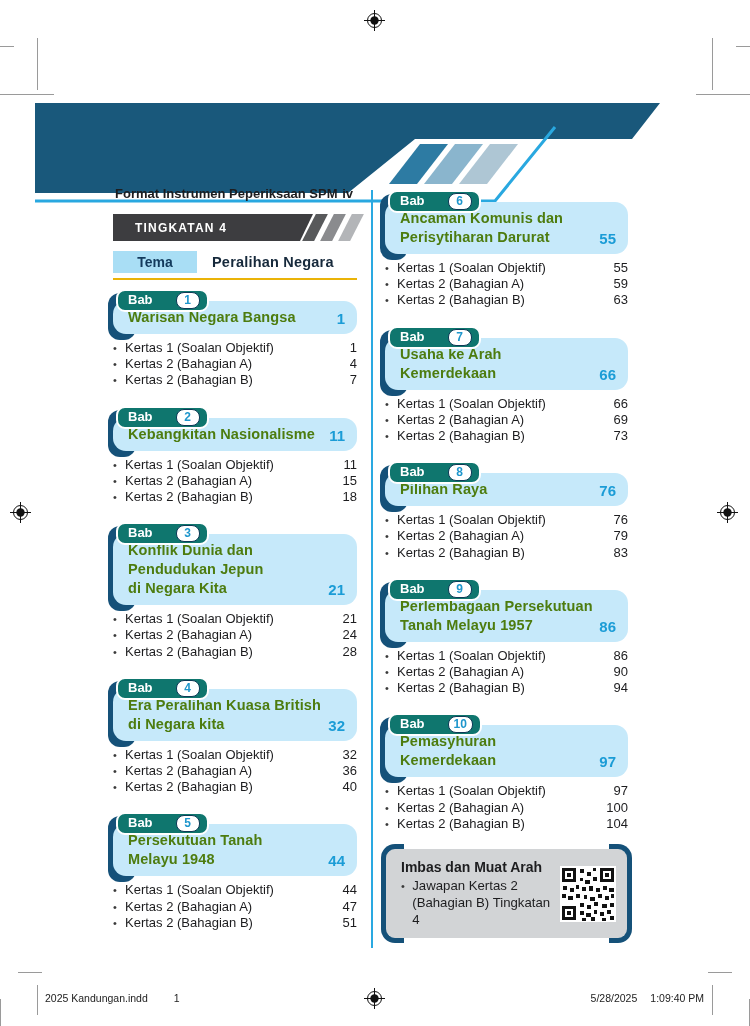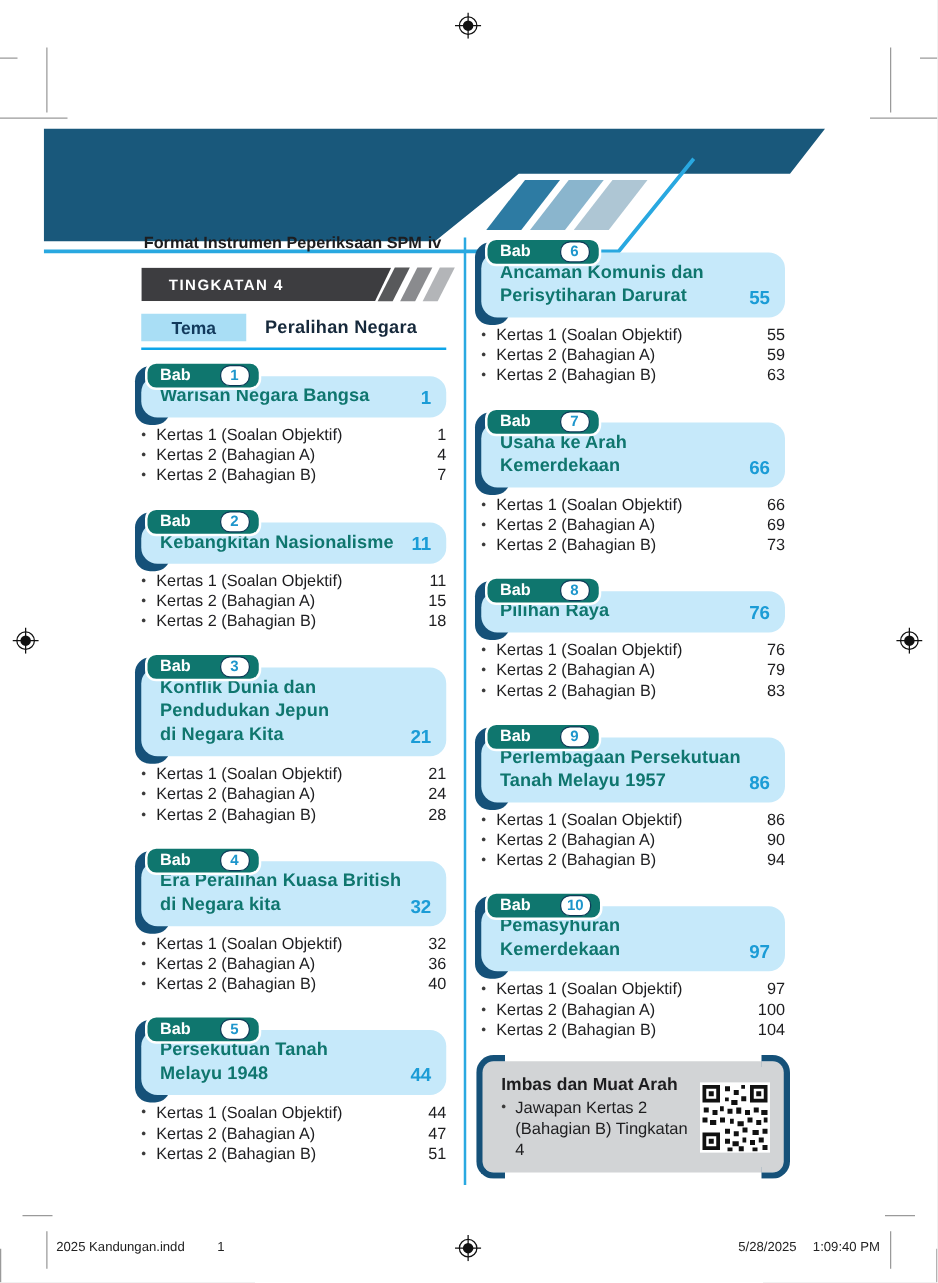--- a/index.html
+++ b/index.html
@@ -26,40 +26,40 @@
   .format-row .fmt-page{margin-left:auto;}
 
   .level-banner{display:flex;height:27px;margin-bottom:10px;}
   .level-body{background:#3d3d40;color:#fff;font-weight:bold;font-size:12px;letter-spacing:1.2px;
               width:186px;display:flex;align-items:center;padding-left:22px;
               clip-path:polygon(0 0,100% 0,calc(100% - 13px) 100%,0 100%);}
   .level-stripes{display:flex;gap:6px;margin-left:-4px;}
   .t-stripe{width:12px;height:27px;transform:skewX(-27deg);}
   .t-stripe.s1{background:#58595b;} .t-stripe.s2{background:#8a8b8e;} .t-stripe.s3{background:#b3b5b8;}
 
-  .tema-row{display:flex;align-items:center;border-bottom:2px solid #0ea5e9;
+  .tema-row{display:flex;align-items:center;border-bottom:2px solid #eab308;
             padding-bottom:5px;margin-bottom:9px;}
   .tema-label{background:#a9def5;color:#123a5c;font-weight:bold;font-size:14px;
               width:84px;text-align:center;padding:3px 0;}
   .tema-value{margin-left:15px;font-weight:bold;font-size:14.5px;color:#16293b;letter-spacing:.2px;}
 
   
   .chapter{margin-bottom:17px;}
   .chapter-head{position:relative;}
   .accent{position:absolute;left:-5px;top:4px;bottom:-6px;width:28px;
           background:#155179;border-radius:12px;}
   .bab-tab{display:inline-flex;align-items:flex-start;gap:23px;background:#0f766e;
            border:2px solid #fff;border-radius:9px;padding:1px 7px 1px 10px;
            position:relative;z-index:2;margin-left:3px;}
   .bab-word{color:#fff;font-weight:bold;font-size:13px;}
   .bab-num{background:#fff;border:1.5px solid #0d3a57;border-radius:8px;color:#1e96cc;
            font-weight:bold;font-size:12px;line-height:15px;padding:0 5px;min-width:12px;text-align:center;}
   .chapter-box{margin-top:-11px;position:relative;z-index:1;background:#c6e9fa;border-radius:13px;
                padding:7px 12px 7px 15px;display:flex;align-items:flex-end;gap:6px;}
-  .chapter-title{flex:1;font-weight:bold;font-size:14.5px;line-height:19px;color:#0f766e;
+  .chapter-title{flex:1;font-weight:bold;font-size:14.5px;line-height:19px;color:#4d7c0f;
                  white-space:pre-line;letter-spacing:.1px;}
   .chapter-page{font-weight:bold;font-size:15px;color:#1b9cd6;}
   .paper-list{margin:6px 0 0;padding:0;list-style:none;}
   .paper-list li{display:flex;font-size:13px;line-height:16.2px;color:#1d1d1f;}
   .bullet{width:12px;color:#3a3a3a;font-size:11px;}
   .paper-label{flex:1;}
   .paper-label b{font-weight:normal;}
   .paper-page{min-width:34px;text-align:right;}
 
   

